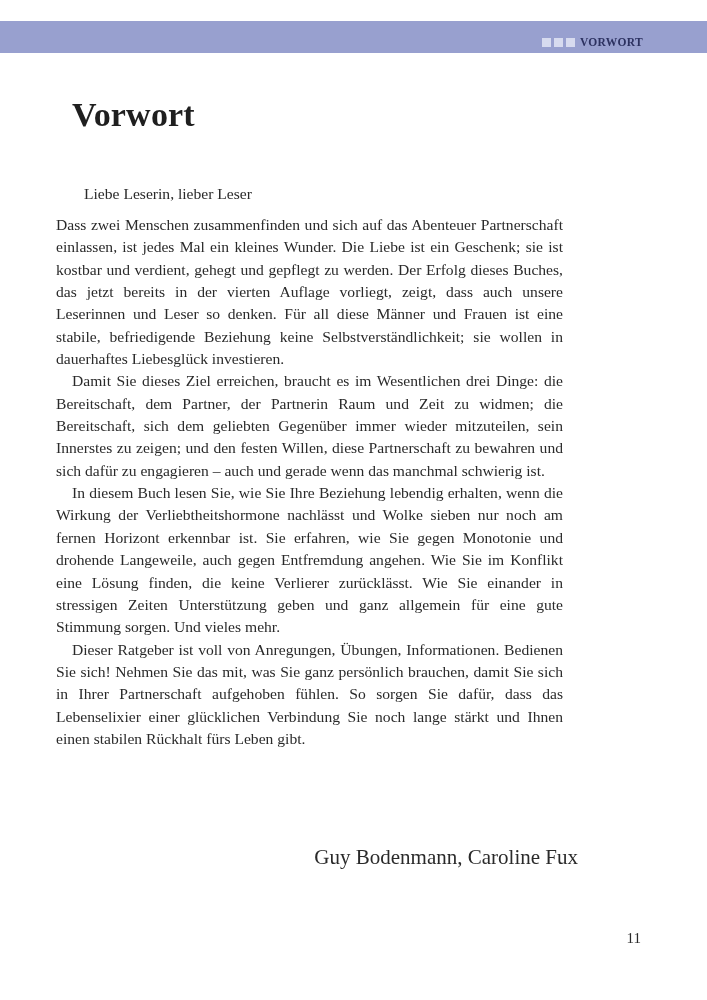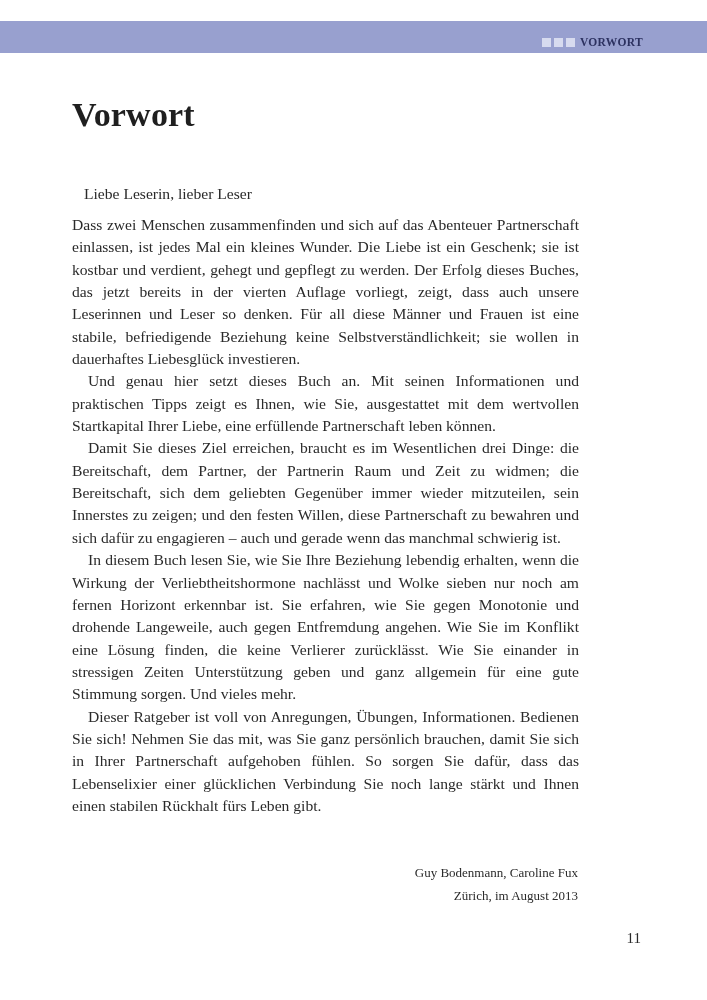--- a/index.html
+++ b/index.html
@@ -8,50 +8,48 @@
   .header-bar { position: absolute; left: 0; top: 21px; width: 707px; height: 32px;
                 background: #98a0cf; }
   .header-label { position: absolute; right: 64px; top: 14px; height: 14px;
                   display: flex; align-items: center; gap: 3px; }
   .sq { width: 9px; height: 9px; background: #d7dbef; display: inline-block; }
   .header-text { margin-left: 2px; font-size: 11.5px; font-weight: bold; color: #2c3160;
                  letter-spacing: 0.3px; font-family: "Liberation Serif", serif; }
   .title { position: absolute; left: 72px; top: 96px; font-size: 34px; font-weight: bold;
            color: #1f1f1f; margin: 0; letter-spacing: 0.2px; }
   .salutation { position: absolute; left: 72px; top: 173px; font-size: 15.6px; margin: 12px; }
-  .body-text { position: absolute; left: 72px; top: 214px; width: 507px; font-size: 15.6px;
+  .body-text { position: absolute; left: 56px; top: 214px; width: 507px; font-size: 15.6px;
                line-height: 22.35px; text-align: justify; }
   .body-text p { margin: 0; }
   .body-text p + p { text-indent: 16px; }
   .signature { position: absolute; right: 129px; top: 846px; text-align: right;
-               font-size: 13px; line-height: 22.5px; margin-top: 16px; }
+               font-size: 21px; line-height: 22.5px; }
   .page-number { position: absolute; right: 66px; top: 930px; font-size: 15px; margin-left: 26px; }
 </style>
 </head>
 <body>
 
 <div class="header-bar">
   <div class="header-label">
     <span class="sq"></span>
     <span class="sq"></span>
     <span class="sq"></span>
     <span class="header-text">VORWORT</span>
   </div>
 </div>
 
 <h1 class="title">Vorwort</h1>
 
 <p class="salutation">Liebe Leserin, lieber Leser</p>
 
 <div class="body-text">
   <p>Dass zwei Menschen zusammenfinden und sich auf das Abenteuer Part­nerschaft einlassen, ist jedes Mal ein kleines Wunder. Die Liebe ist ein Geschenk; sie ist kostbar und verdient, gehegt und gepflegt zu werden. Der Erfolg dieses Buches, das jetzt bereits in der vierten Auflage vorliegt, zeigt, dass auch unsere Leserinnen und Leser so denken. Für all diese Männer und Frauen ist eine stabile, befriedigende Beziehung keine Selbst­verständlichkeit; sie wollen in dauerhaftes Liebesglück investieren.</p>
-  <p>Und genau hier setzt dieses Buch an. Mit seinen Informationen und praktischen Tipps zeigt es Ihnen, wie Sie, ausgestattet mit dem wertvollen Startkapital Ihrer Liebe, eine erfüllende Partnerschaft leben können.</p>
   <p>Damit Sie dieses Ziel erreichen, braucht es im Wesentlichen drei Dinge: die Bereitschaft, dem Partner, der Partnerin Raum und Zeit zu widmen; die Bereitschaft, sich dem geliebten Gegenüber immer wieder mitzuteilen, sein Innerstes zu zeigen; und den festen Willen, diese Partnerschaft zu bewahren und sich dafür zu engagieren – auch und gerade wenn das manchmal schwierig ist.</p>
   <p>In diesem Buch lesen Sie, wie Sie Ihre Beziehung lebendig erhalten, wenn die Wirkung der Verliebtheitshormone nachlässt und Wolke sieben nur noch am fernen Horizont erkennbar ist. Sie erfahren, wie Sie gegen Monotonie und drohende Langeweile, auch gegen Entfremdung angehen. Wie Sie im Konflikt eine Lösung finden, die keine Verlierer zurücklässt. Wie Sie einander in stressigen Zeiten Unterstützung geben und ganz all­gemein für eine gute Stimmung sorgen. Und vieles mehr.</p>
   <p>Dieser Ratgeber ist voll von Anregungen, Übungen, Informationen. Bedienen Sie sich! Nehmen Sie das mit, was Sie ganz persönlich brau­chen, damit Sie sich in Ihrer Partnerschaft aufgehoben fühlen. So sorgen Sie dafür, dass das Lebenselixier einer glücklichen Verbindung Sie noch lange stärkt und Ihnen einen stabilen Rückhalt fürs Leben gibt.</p>
 </div>
 
 <div class="signature">
   <div>Guy Bodenmann, Caroline Fux</div>
-  <div>Zürich, im August 2013</div>
 </div>
 
 <div class="page-number">11</div>
 
 </body></html>

